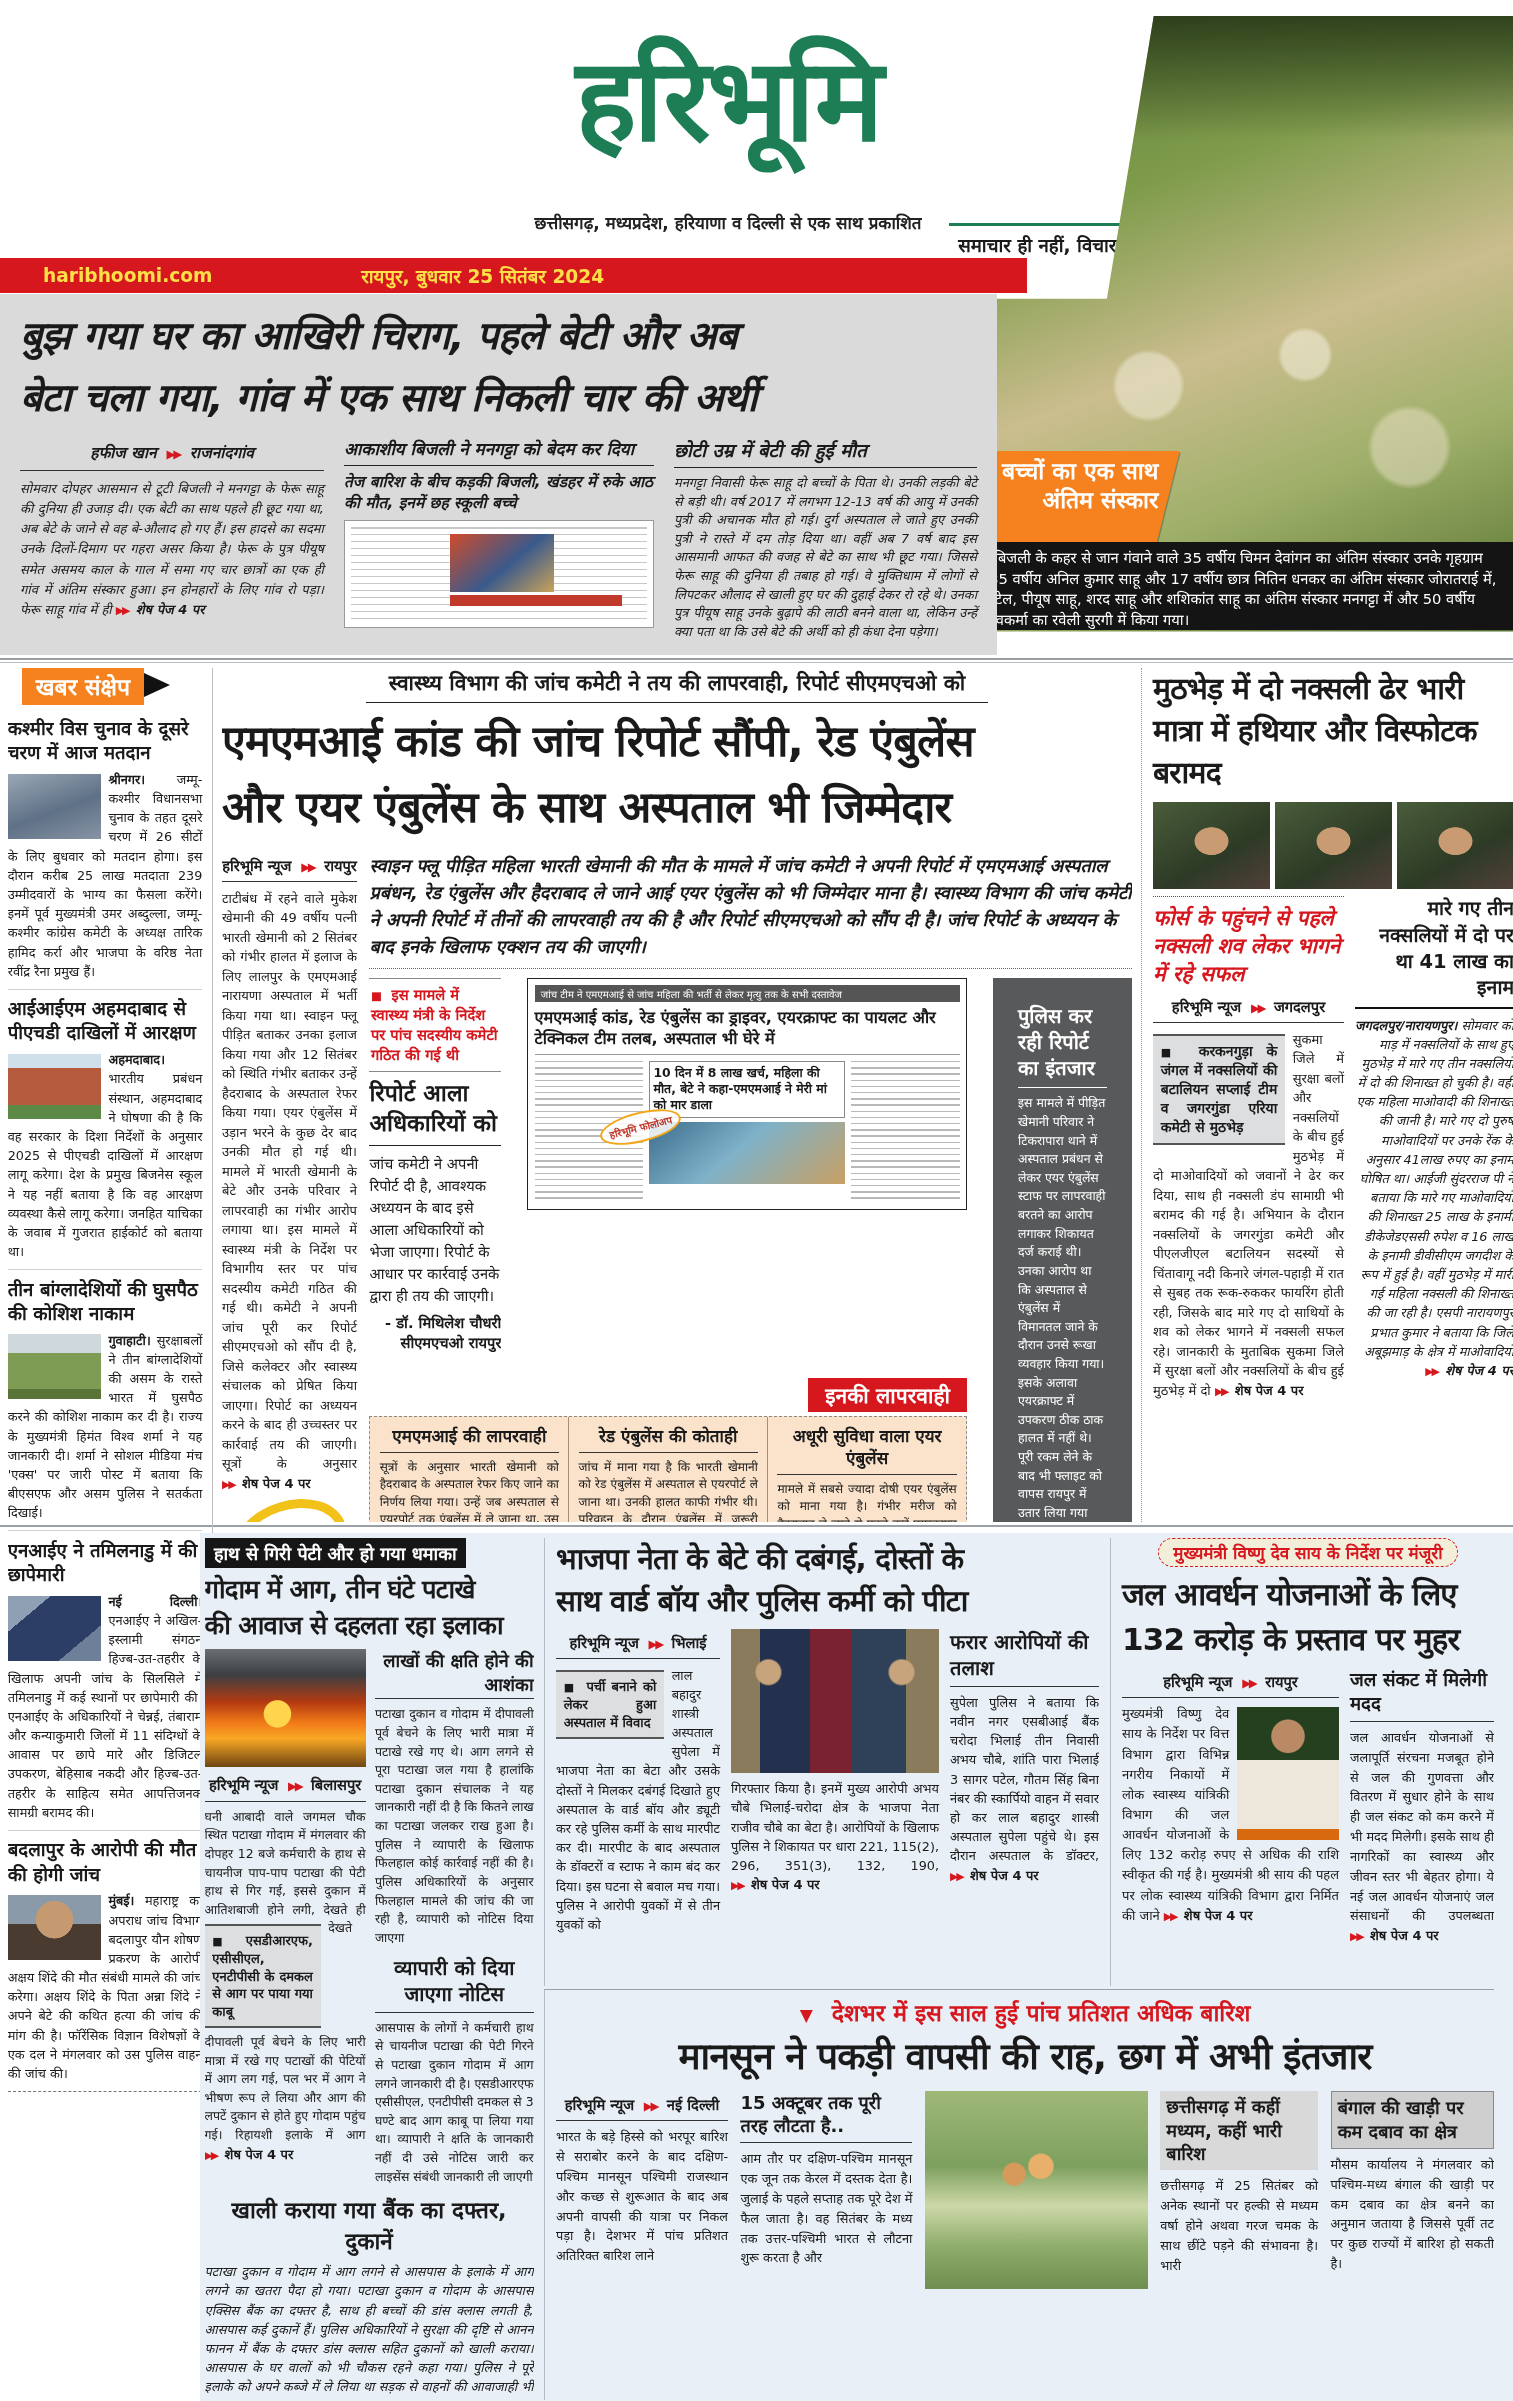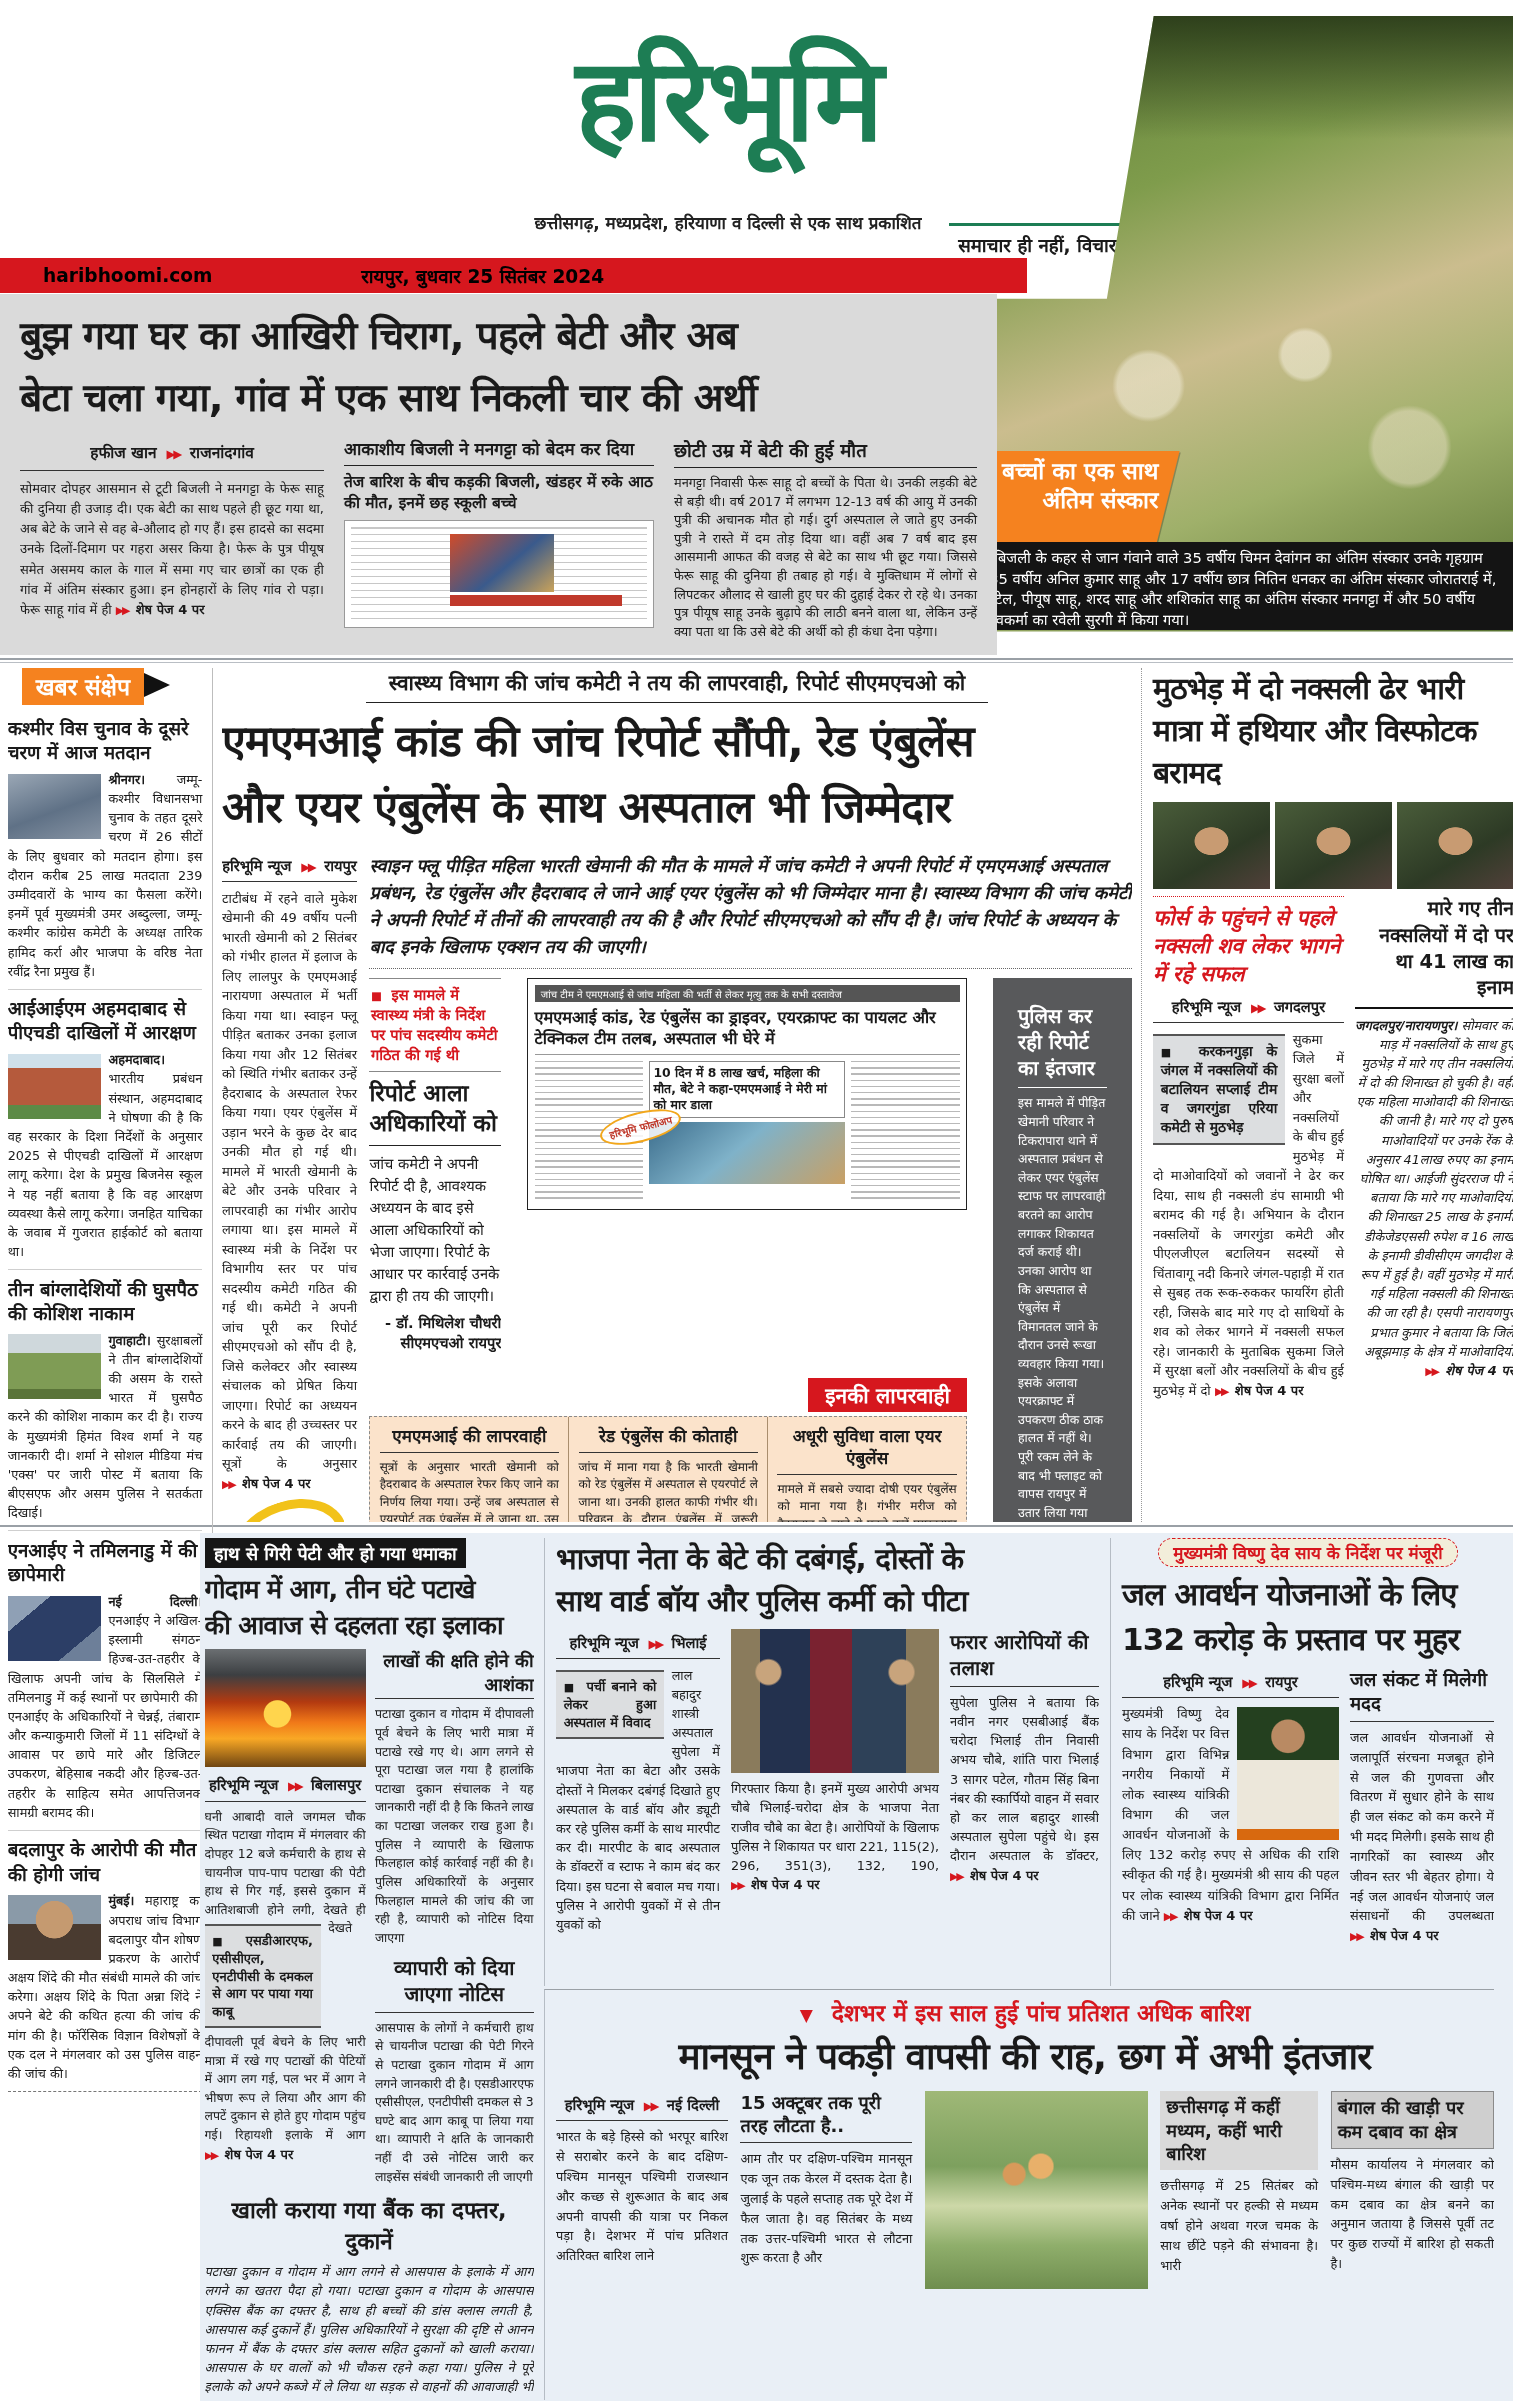--- a/index.html
+++ b/index.html
@@ -11,21 +11,21 @@
   .page{position:relative;width:1513px;height:2401px;background:#fff;overflow:hidden;}
 
   
   .logo{position:absolute;top:14px;left:294px;width:868px;text-align:center;
         font-size:115px;font-weight:800;color:var(--green);line-height:1.5;letter-spacing:-3.1px;}
   .tagline{position:absolute;top:211px;left:294px;width:868px;text-align:center;
         font-size:17px;font-weight:700;color:#222;}
   .slogan{position:absolute;top:223px;left:949px;width:201px;text-align:center;
         font-size:18.6px;font-weight:800;border-top:3.9px solid var(--green);padding-top:6.2px;}
   .datebar{position:absolute;top:258px;left:0;width:1027px;height:35px;background:var(--red);
-        display:flex;align-items:center;color:#000000;font-weight:700;font-size:18.6px;}
+        display:flex;align-items:center;color:#fde047;font-weight:700;font-size:18.6px;}
   .datebar .site{margin-left:43px;}
   .datebar .dt{position:absolute;left:47%;transform:translateX(-50%);}
 
   
   .lead-photo{position:absolute;left:992px;top:15.5px;width:522px;height:616px;
       background:
         linear-gradient(180deg,rgba(36,52,22,.85) 0%,rgba(36,52,22,0) 20%),
         radial-gradient(circle at 30% 60%,rgba(240,235,215,.55) 0 6%,transparent 7%),
         radial-gradient(circle at 60% 55%,rgba(250,245,230,.5) 0 5%,transparent 6%),
         radial-gradient(circle at 80% 70%,rgba(235,225,200,.5) 0 6%,transparent 7%),
@@ -33,21 +33,21 @@
       clip-path:polygon(31% 0,100% 0,100% 100%,0 100%,0 46%,22% 46%);}
   .photo-flag{position:absolute;left:934px;top:451px;width:234px;height:93px;background:var(--orange);
       transform:skewX(-14deg);box-shadow:1.5px 1.5px 0 rgba(0,0,0,.25);}
   .photo-flag .t{transform:skewX(14deg);display:block;color:#fff;font-weight:800;font-size:23px;
       line-height:1.25;text-align:right;padding:6.2px 12.4px;}
   .photo-caption{position:absolute;left:921px;top:542px;width:593px;height:88px;background:#141414;
       border-left:5.4px solid var(--orange);color:#fff;font-size:14.7px;line-height:1.4;padding:6.2px 11px;overflow:hidden;}
 
   
   .topstory{position:absolute;left:0;top:294px;width:997px;height:361px;background:var(--topgray);
-      padding:11px 20px;overflow:hidden;}
+      padding:11px 20px;overflow:hidden;font-style:italic;}
   .topstory h1{font-size:39px;font-weight:800;line-height:1.6;letter-spacing:-0.8px;}
   .ts-cols{display:flex;gap:20px;margin-top:7.7px;}
   .ts-c1{width:304px;}
   .ts-c2{width:310px;}
   .ts-c3{flex:1;}
   .byline{font-weight:800;font-size:15.5px;text-align:center;padding:3.1px 0 6.2px;}
   .byline .arr{color:var(--red);font-size:11.6px;letter-spacing:-2.3px;margin:0 4.6px;}
   .hr{border-bottom:1.5px solid #333;margin:1.5px 0 7.7px;}
   .body{font-size:13px;line-height:1.55;text-align:justify;}
   .cont{display:inline;font-weight:800;font-size:13px;white-space:nowrap;}

